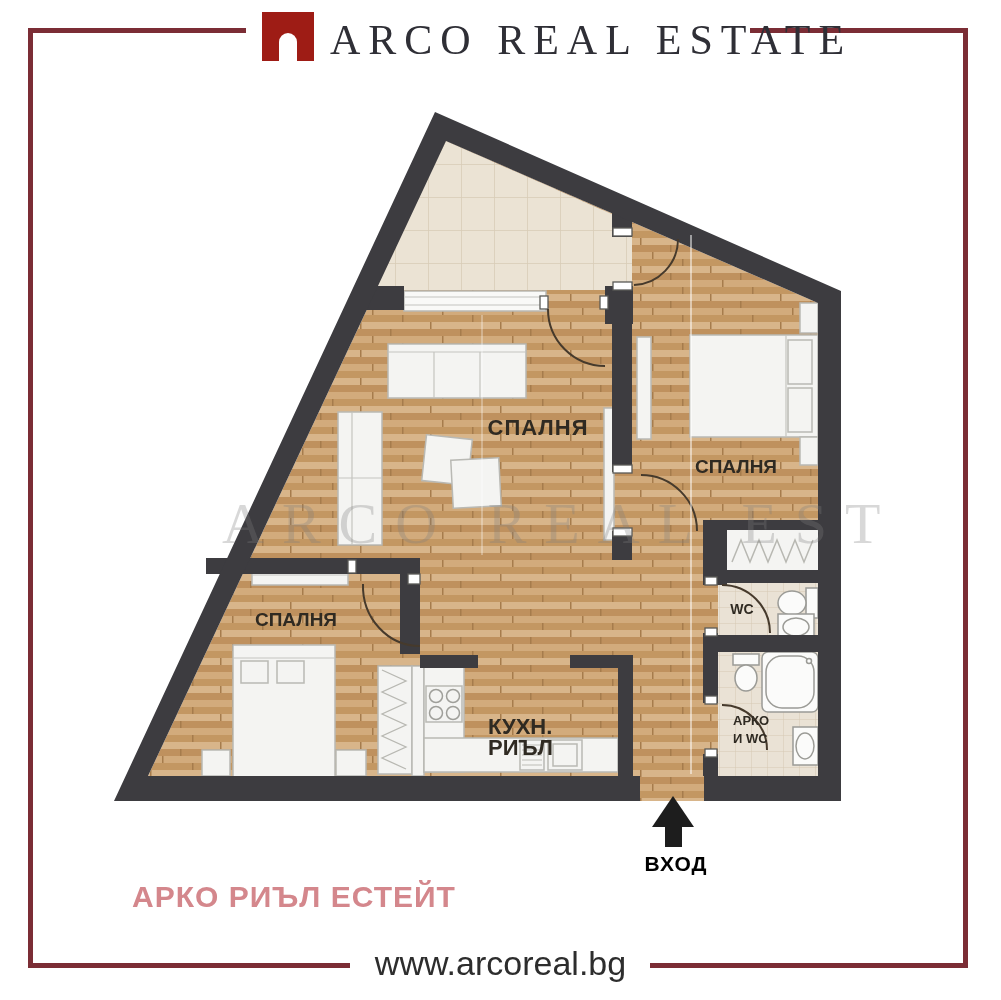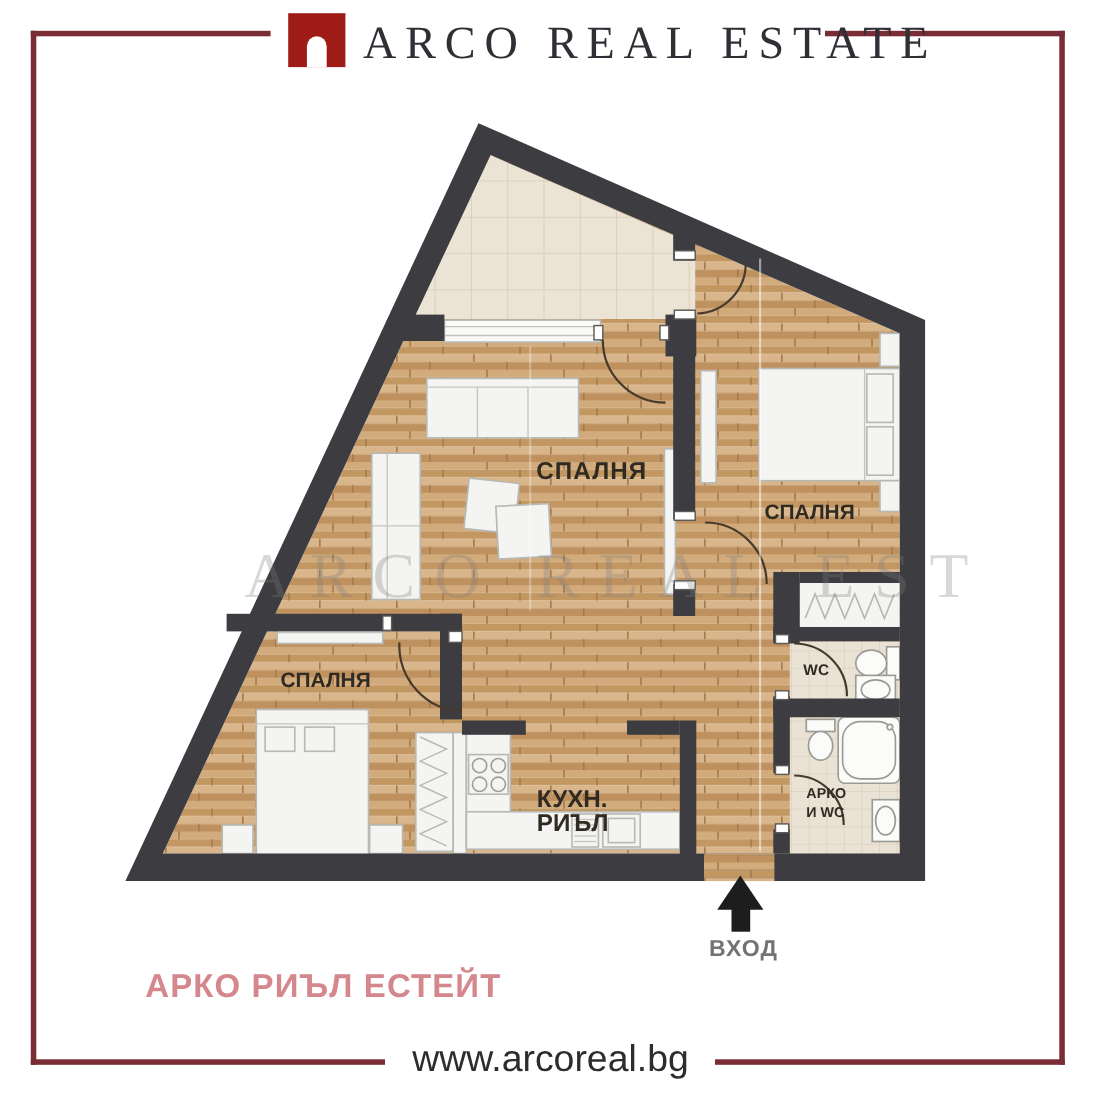--- a/index.html
+++ b/index.html
@@ -21,21 +21,21 @@
              color:rgba(125,125,125,0.30);pointer-events:none;}
   
   .lbl{position:absolute;font-weight:bold;color:#2f2a22;white-space:nowrap;line-height:1;}
   .lbl.c{transform:translate(-50%,-50%);}
   #lbl-living{left:538px;top:428px;font-size:22px;letter-spacing:1px;}
   #lbl-bed-r{left:736px;top:466px;font-size:19px;}
   #lbl-bed-l{left:296px;top:619px;font-size:19px;}
   #lbl-kitchen{left:488px;top:684px;font-size:22px;line-height:21px;margin-top:32px;}
   #lbl-wc{left:742px;top:609px;font-size:14px;text-align:center;}
   #lbl-bath{left:733px;top:712px;font-size:13px;line-height:18px;}
-  #lbl-entrance{left:676px;top:863px;font-size:21px;color:#737373;letter-spacing:1px;}
+  #lbl-entrance{left:676px;top:863px;font-size:21px;color:#000000;letter-spacing:1px;}
   
   #brand-bg{position:absolute;left:132px;top:880px;font-size:30px;font-weight:bold;
             color:#d4878c;letter-spacing:1px;}
   #website{position:absolute;left:0;top:944px;width:1001px;text-align:center;
            font-size:34px;color:#2d2d2d;}
 </style>
 </head>
 <body>
 
 <div id="canvas">

